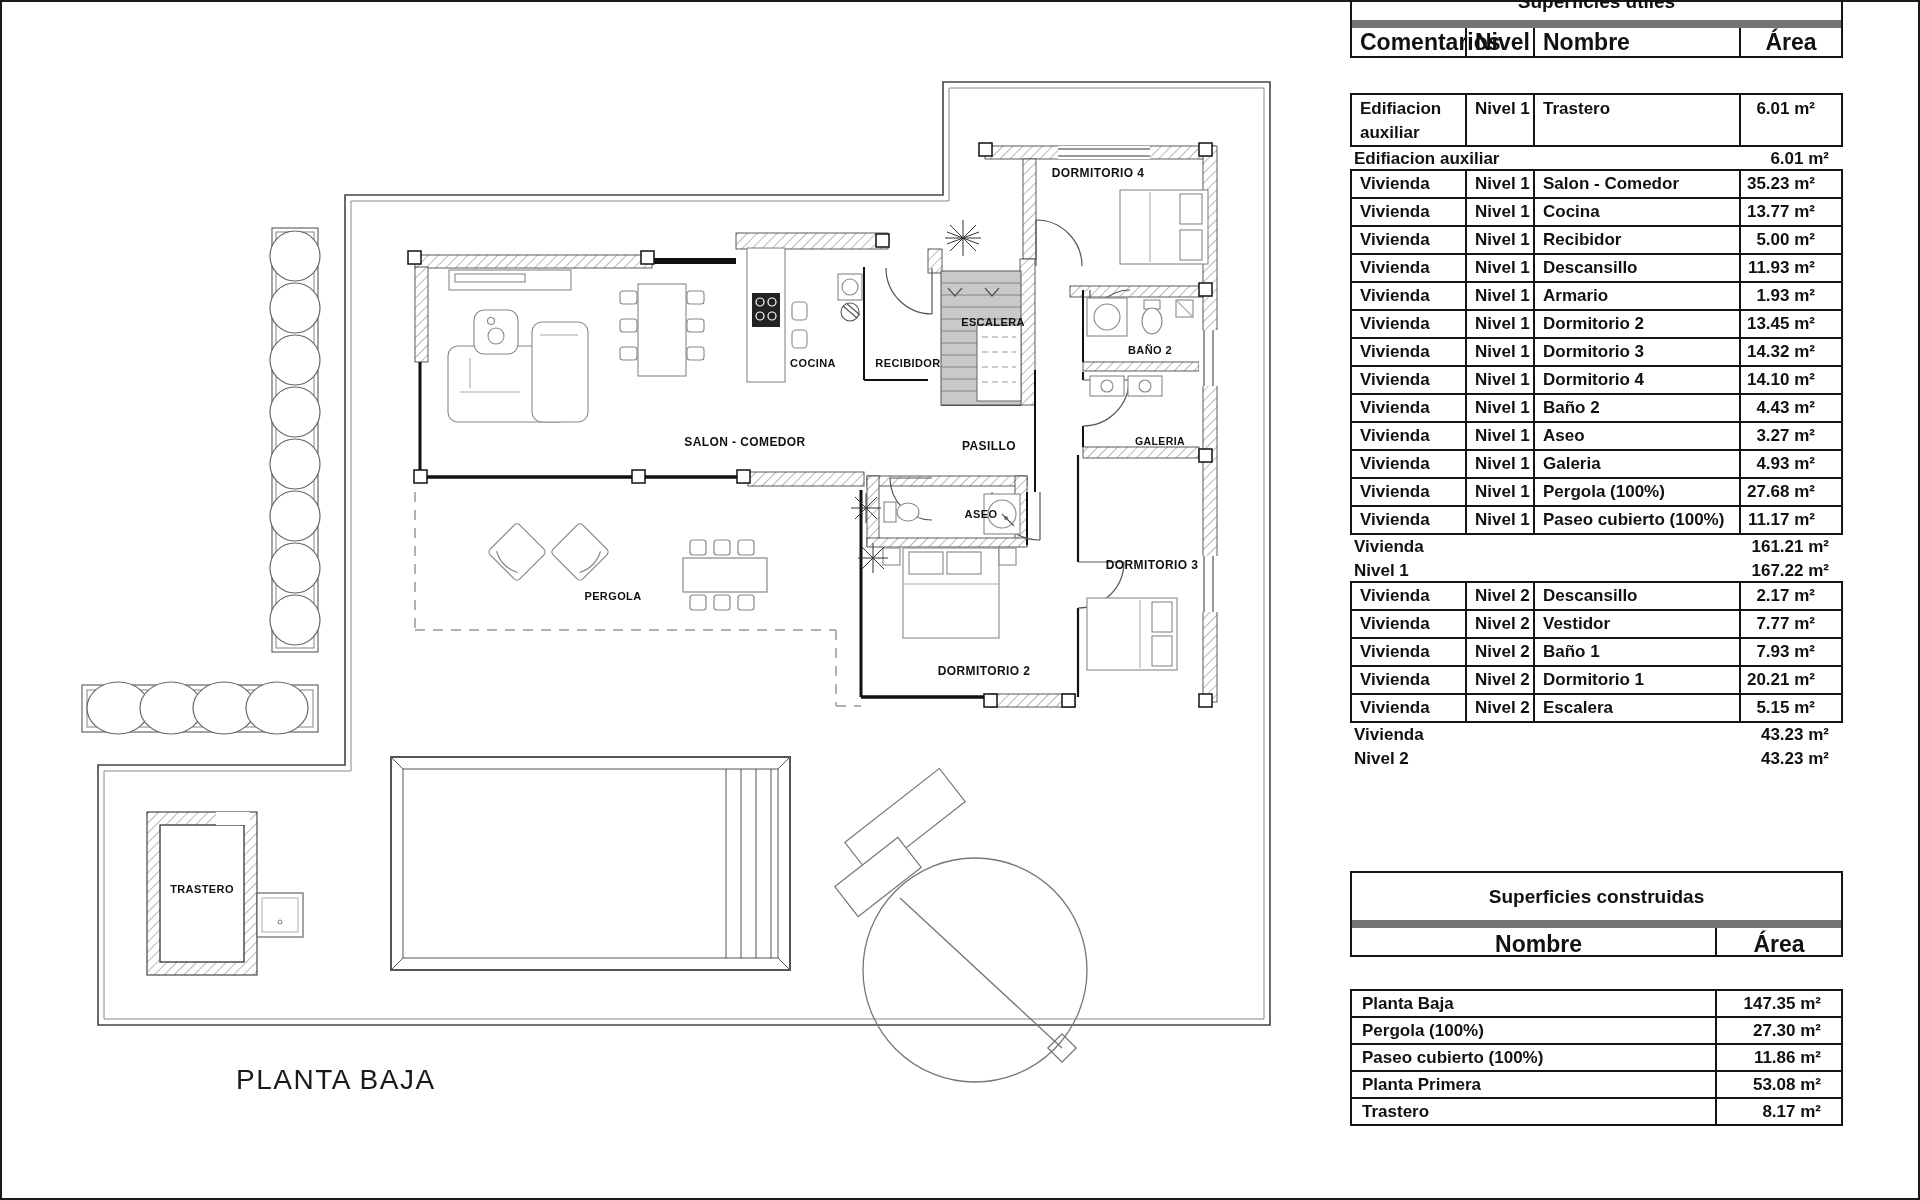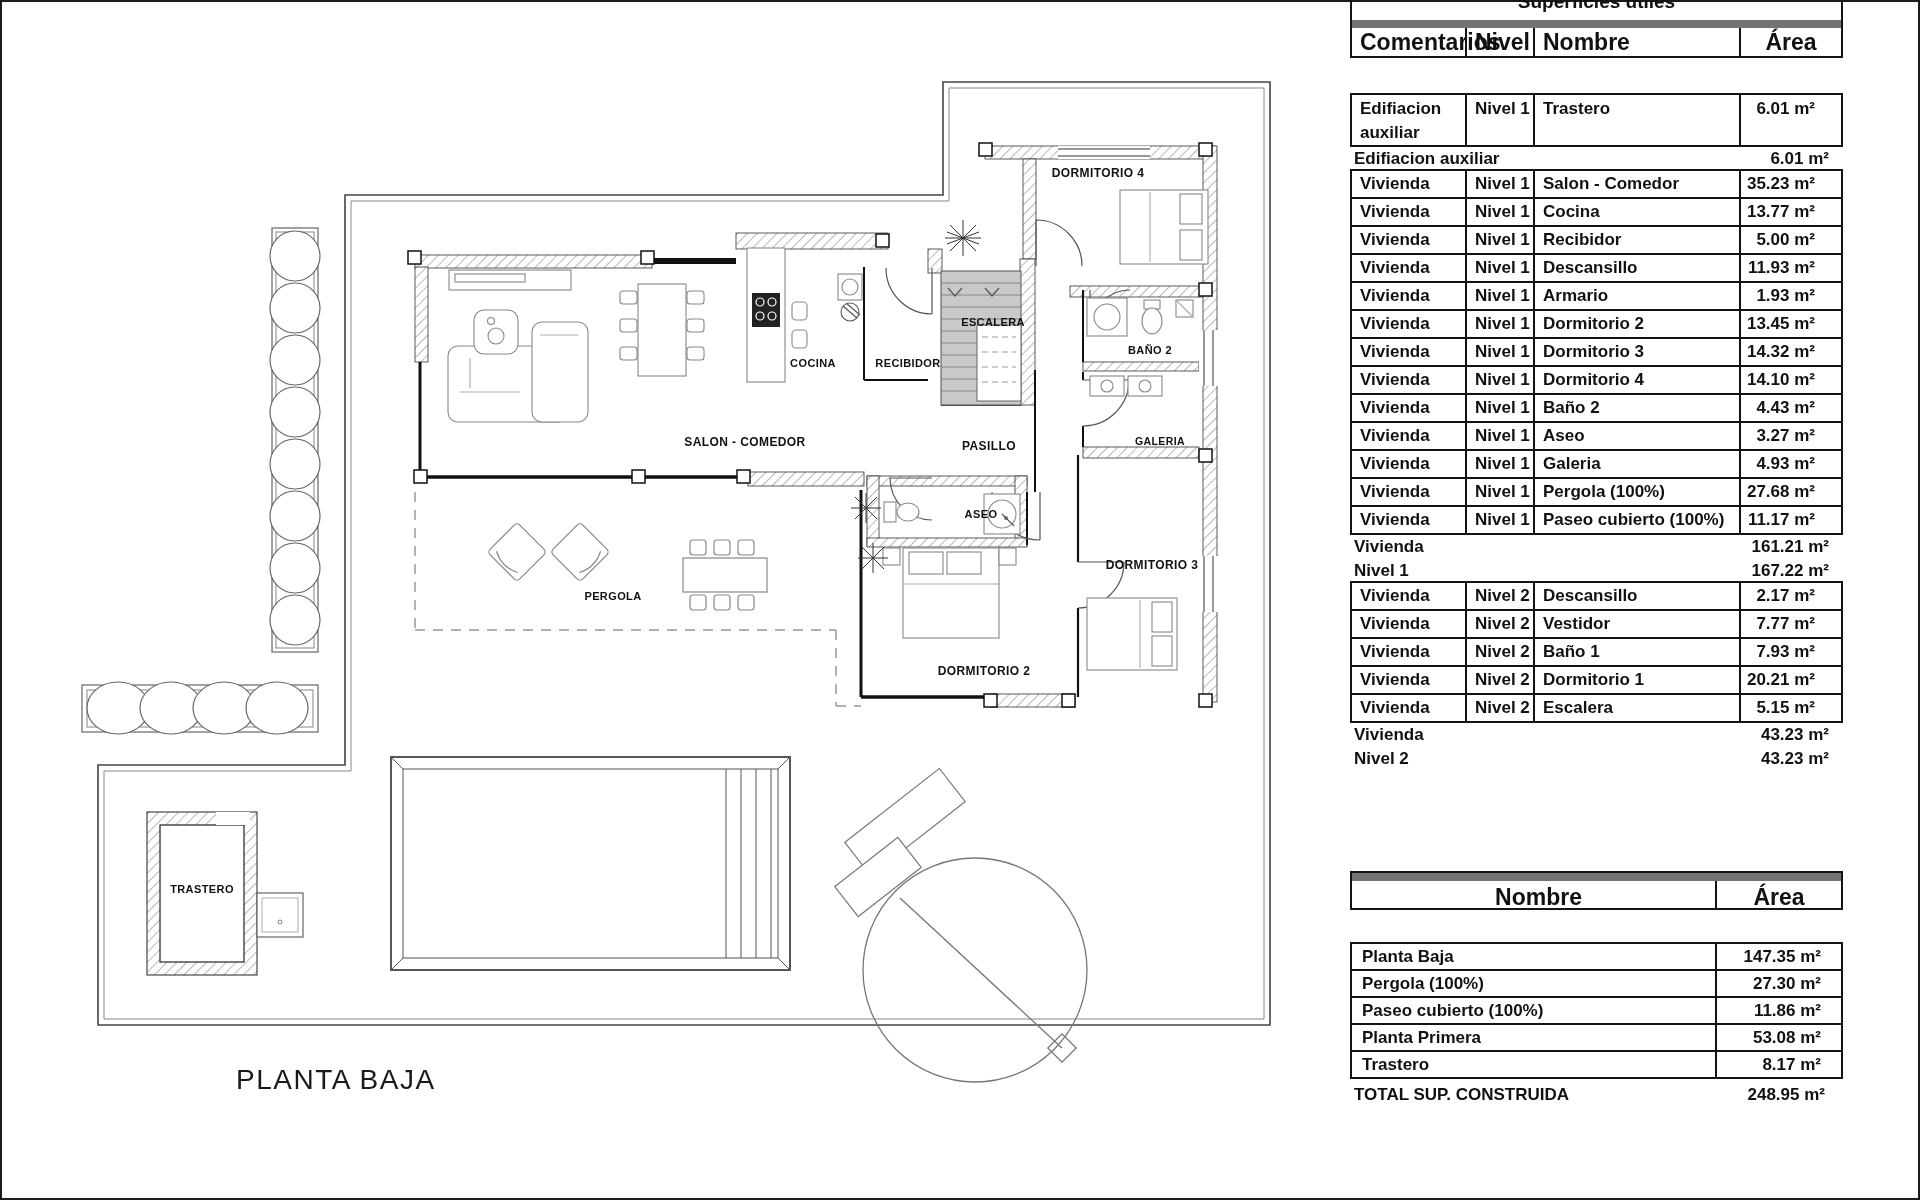--- a/index.html
+++ b/index.html
@@ -474,20 +474,21 @@
       </div>
       <div class="sumrow">
         <div class="lab">Nivel 2</div>
         <div class="val">43.23 m²</div>
       </div>
     </div>
 </div>
 
 <div class="tbl" id="tbl-construidas">
   <div class="titlebox">
+    <div class="t-title2">Superficies construidas</div>
     <div class="t-head" style="height:35px;">
       <div class="n1" style="text-align:center;line-height:33px;">Nombre</div>
       <div class="n2" style="line-height:33px;text-align:center;padding:0;">Área</div>
     </div>
   </div>
   <div class="rows2" id="construidas-rows">
       <div class="crow">
         <div class="n1">Planta Baja</div>
         <div class="n2">147.35 m²</div>
       </div>
@@ -501,17 +502,13 @@
       </div>
       <div class="crow">
         <div class="n1">Planta Primera</div>
         <div class="n2">53.08 m²</div>
       </div>
       <div class="crow">
         <div class="n1">Trastero</div>
         <div class="n2">8.17 m²</div>
       </div>
     </div>
-  <div class="totrow">
-    <div class="lab">TOTAL SUP. CONSTRUIDA</div>
-    <div class="val">248.95 m²</div>
-  </div>
 </div>
 
 </body></html>

